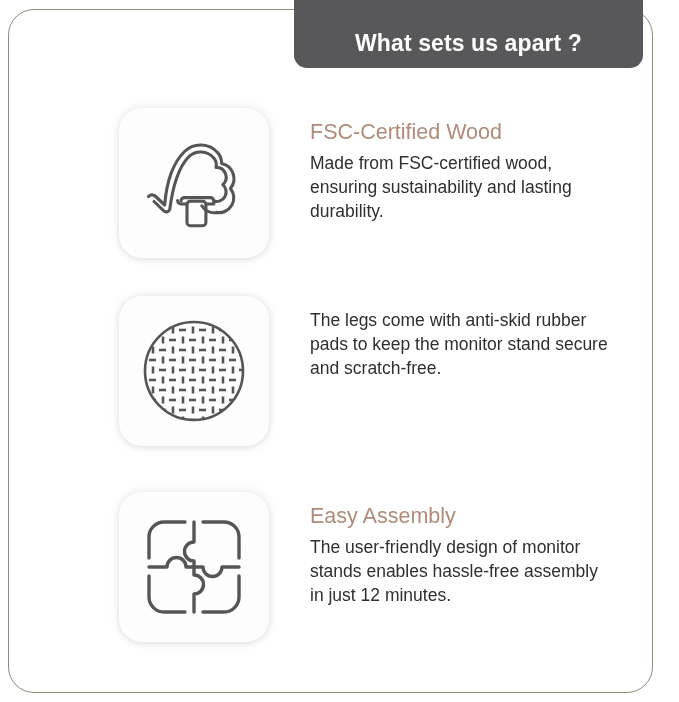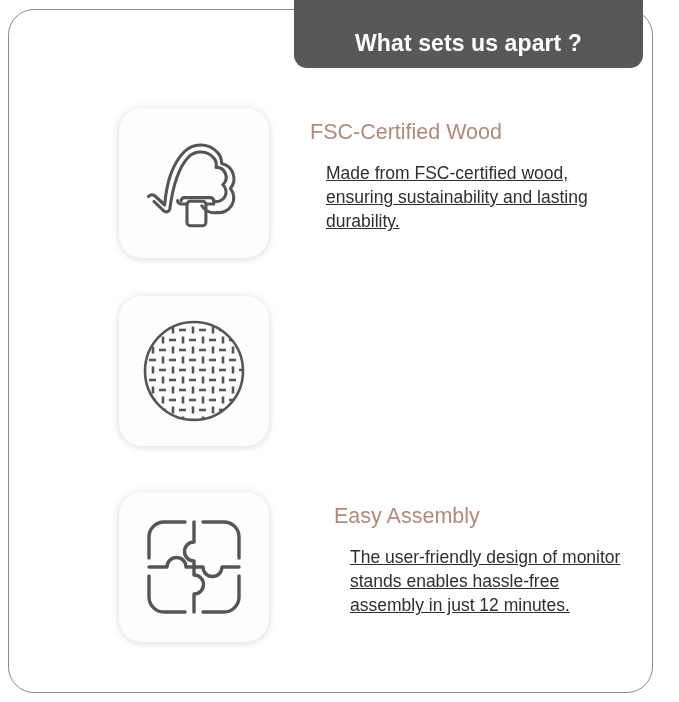--- a/index.html
+++ b/index.html
@@ -68,21 +68,21 @@
 
   .feature-row {
     position: absolute;
     left: 119px;
     width: 520px;
     display: flex;
     align-items: flex-start;
   }
   .feature-row.row-0 { top: 108px; }
   .feature-row.row-1 { top: 296px; }
-  .feature-row.row-2 { top: 492px; gap: 24px; }
+  .feature-row.row-2 { top: 492px; }
 
   .icon-card {
     width: 150px;
     height: 150px;
     min-width: 150px;
     background: #fdfdfd;
     border-radius: 23px;
     box-shadow: 0 0 7px 2px rgba(150,150,150,0.16),
                 0 2px 5px 0 rgba(120,120,120,0.10);
     display: flex;
@@ -103,23 +103,22 @@
     font-weight: normal;
     line-height: 1.16;
     margin: 0 0 6px 0;
     white-space: nowrap;
   }
 
   .feature-desc {
     color: #2f2f2f;
     font-size: 17.5px;
     line-height: 1.38;
-    margin: 16px;
+    margin: 0;
     max-width: 300px;
-    text-decoration: underline;
   }
 
   svg { display: block; }
 </style>
 </head>
 <body>
 
 <div id="page-root">
 
   <div class="outer-frame"></div>
@@ -195,20 +194,21 @@
               </g>
             </pattern>
           </defs>
           <g clip-path="url(#padClip)">
             <rect x="0" y="0" width="112" height="112" fill="url(#weave)"></rect>
           </g>
           <circle cx="56" cy="56" r="49" fill="none" stroke="#555555" stroke-width="2.6"></circle>
         </svg>
       </div>
       <div class="feature-text">
+        <p class="feature-desc">The legs come with anti-skid rubber pads to keep the monitor stand secure and scratch-free.</p>
       </div>
     </div>
 
     <div class="feature-row row-2">
       <div class="icon-card">
         <svg width="106" height="106" viewBox="0 0 106 106">
           <g fill="none" stroke="#555555" stroke-width="3.4" stroke-linecap="round" stroke-linejoin="round">
 
             <path d="M44,8 L23,8 A15,15 0 0 0 8,23 L8,44"></path>
 

